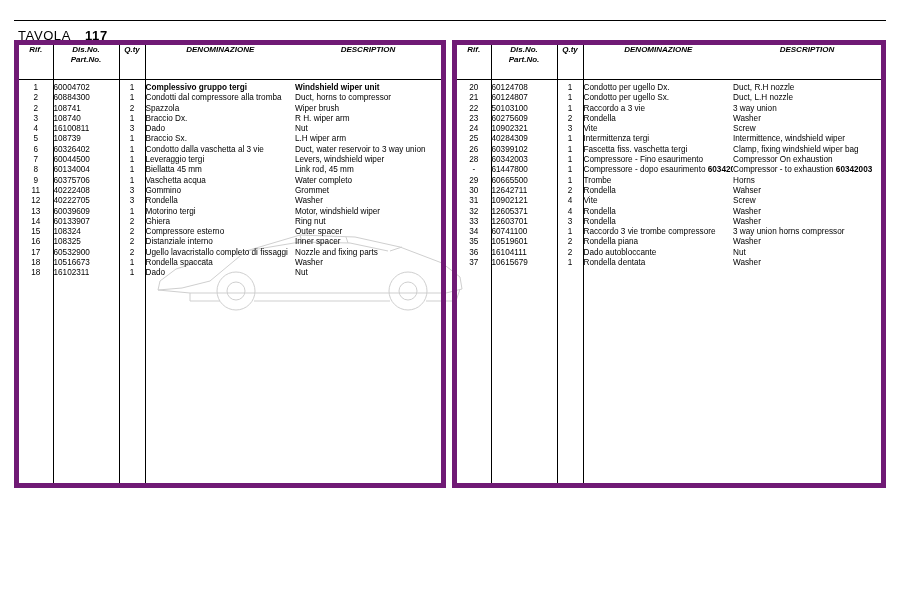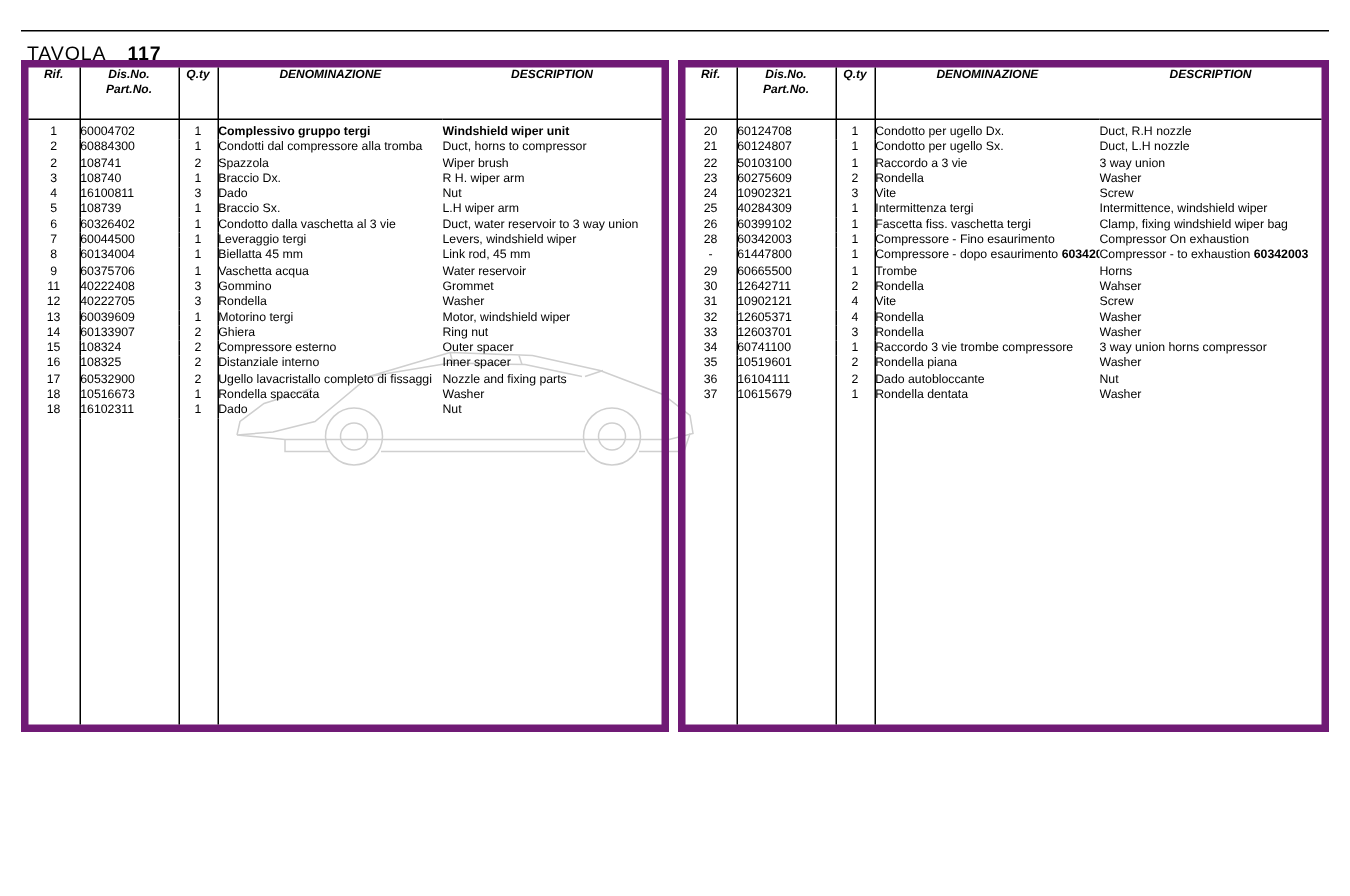--- a/index.html
+++ b/index.html
@@ -220,21 +220,21 @@
             <td class="c-part sep">60134004</td>
             <td class="c-qty sep">1</td>
             <td class="c-den">Biellatta 45 mm</td>
             <td class="c-desc">Link rod, 45 mm</td>
           </tr>
           <tr>
             <td class="c-rif sep">9</td>
             <td class="c-part sep">60375706</td>
             <td class="c-qty sep">1</td>
             <td class="c-den">Vaschetta acqua</td>
-            <td class="c-desc">Water reservoir</td>
+            <td class="c-desc">Water completo</td>
           </tr>
           <tr>
             <td class="c-rif sep">11</td>
             <td class="c-part sep">40222408</td>
             <td class="c-qty sep">3</td>
             <td class="c-den">Gommino</td>
             <td class="c-desc">Grommet</td>
           </tr>
           <tr>
             <td class="c-rif sep">12</td>

